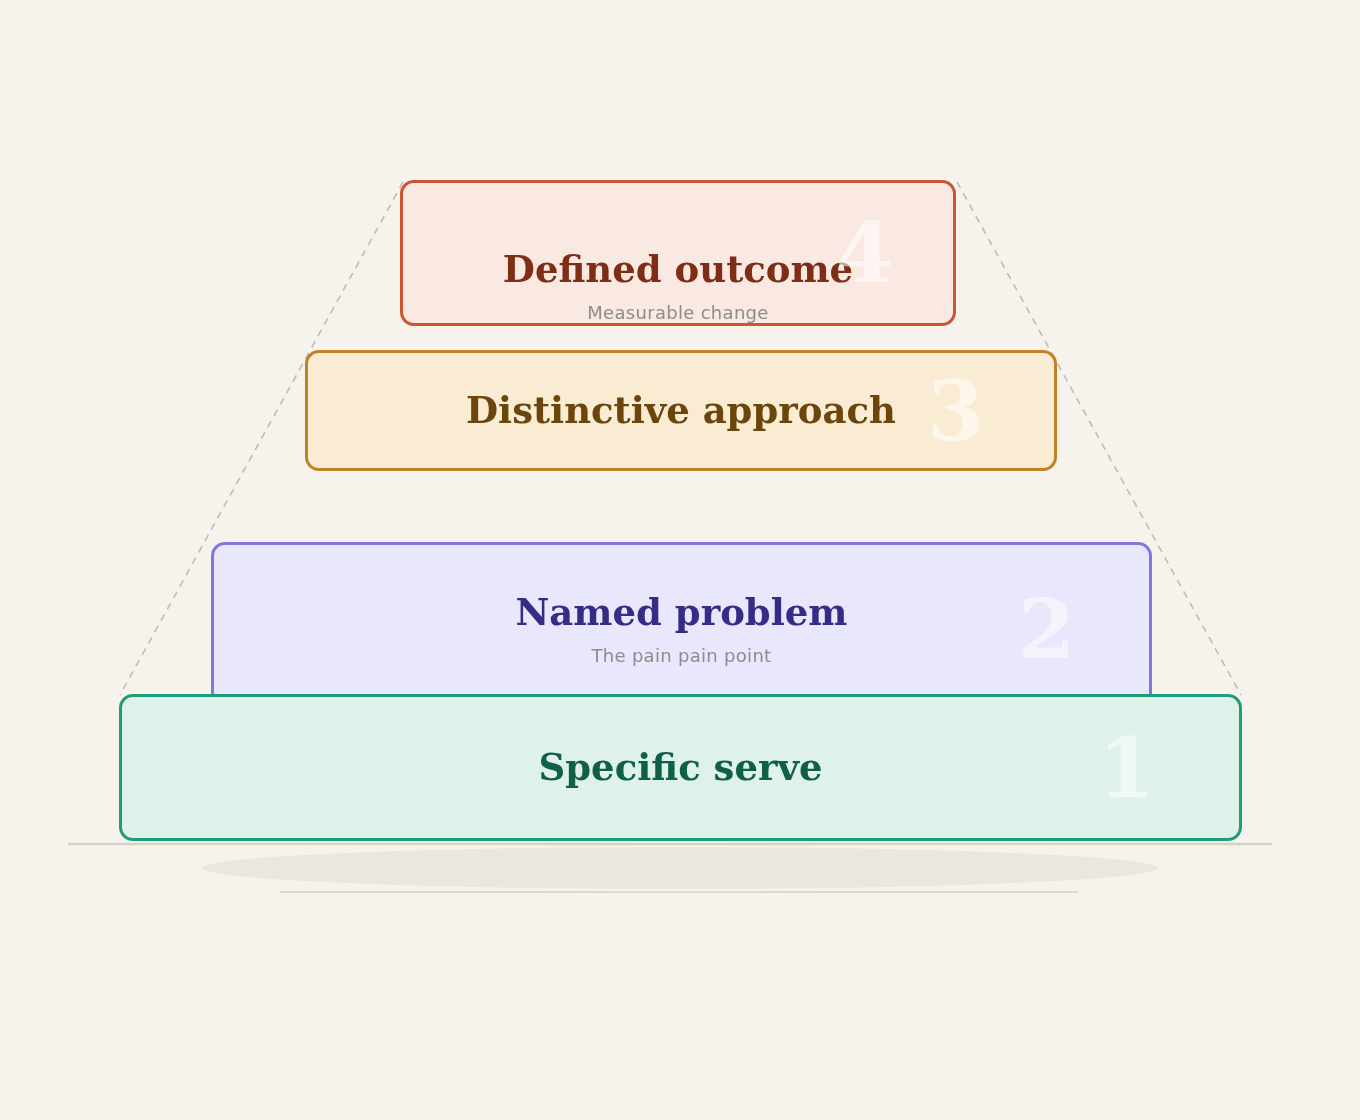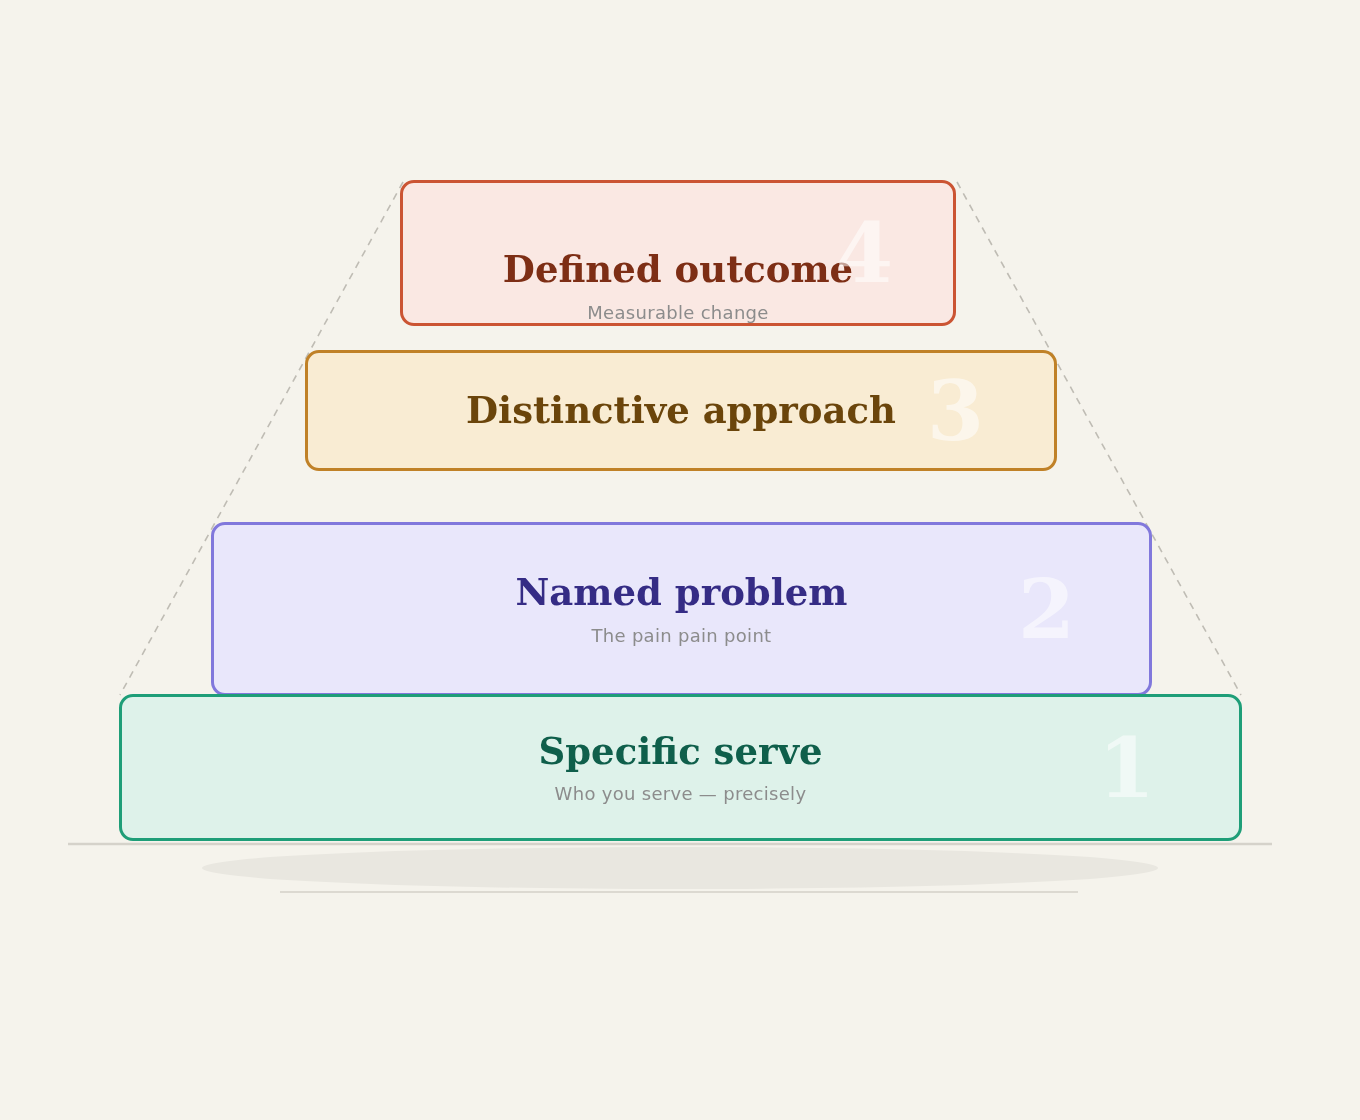--- a/index.html
+++ b/index.html
@@ -27,21 +27,21 @@
     border-radius: 14px;
     border: 3px solid;
     z-index: 2;
     display: flex;
     flex-direction: column;
     align-items: center;
     justify-content: center;
   }
   .level-4 { left: 400px; top: 180px; width: 556px;  height: 146px; background: #fae8e3; border-color: #cb5433; justify-content: flex-end; }
   .level-3 { left: 305px; top: 350px; width: 752px;  height: 121px; background: #f9ecd3; border-color: #c08127; }
-  .level-2 { left: 211px; top: 522px; width: 941px;  height: 174px; background: #e9e7fb; border-color: #8178dc; }
+  .level-2 { left: 211px; top: 542px; width: 941px;  height: 174px; background: #e9e7fb; border-color: #8178dc; }
   .level-1 { left: 119px; top: 694px; width: 1123px; height: 147px; background: #def2ea; border-color: #1e9e78; }
 
   .level-heading {
     font-family: "DejaVu Serif", serif;
     font-weight: bold;
     font-size: 37px;
     line-height: 1.1;
     text-align: center;
   }
   .level-4 .level-heading { color: #7d2e15; }
@@ -109,18 +109,17 @@
   </div>
 
   <div class="level level-2">
     <div class="level-heading">Named problem</div>
     <div class="level-subtitle">The pain pain point</div>
     <div class="level-number">2</div>
   </div>
 
   <div class="level level-1">
     <div class="level-heading">Specific serve</div>
-    <div class="level-subtitle">Who you serve — precisely</div>
     <div class="level-number">1</div>
   </div>
 
 
 </div>
 
 </body></html>

